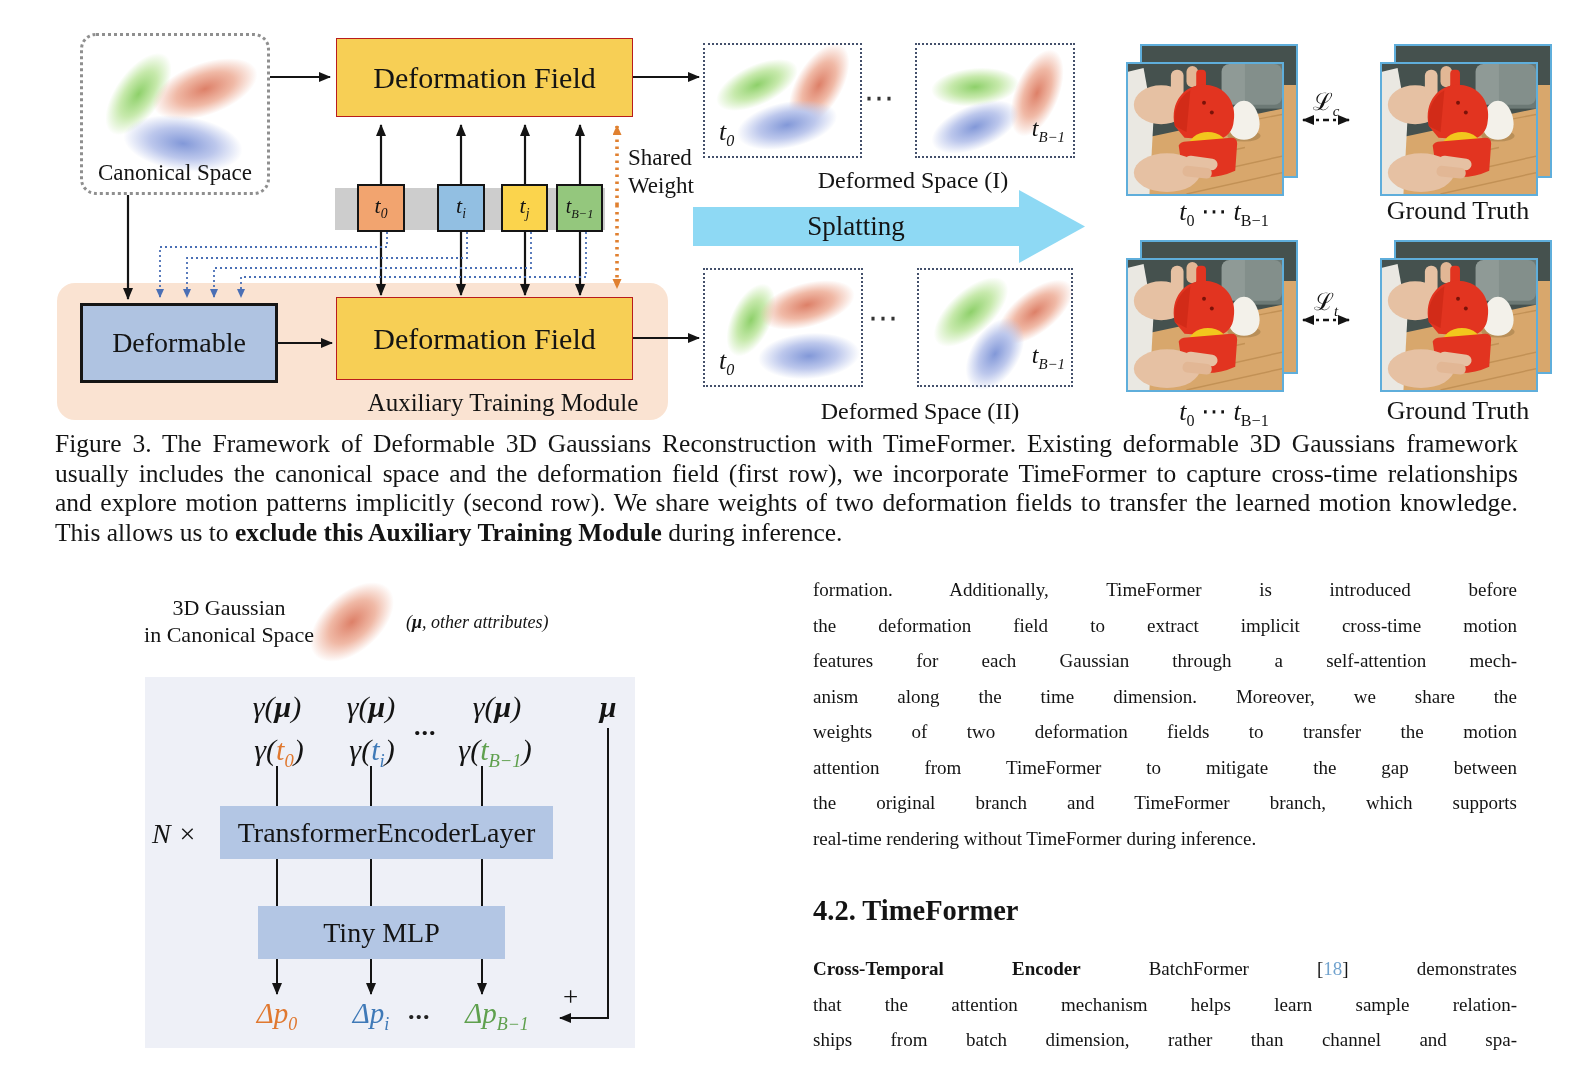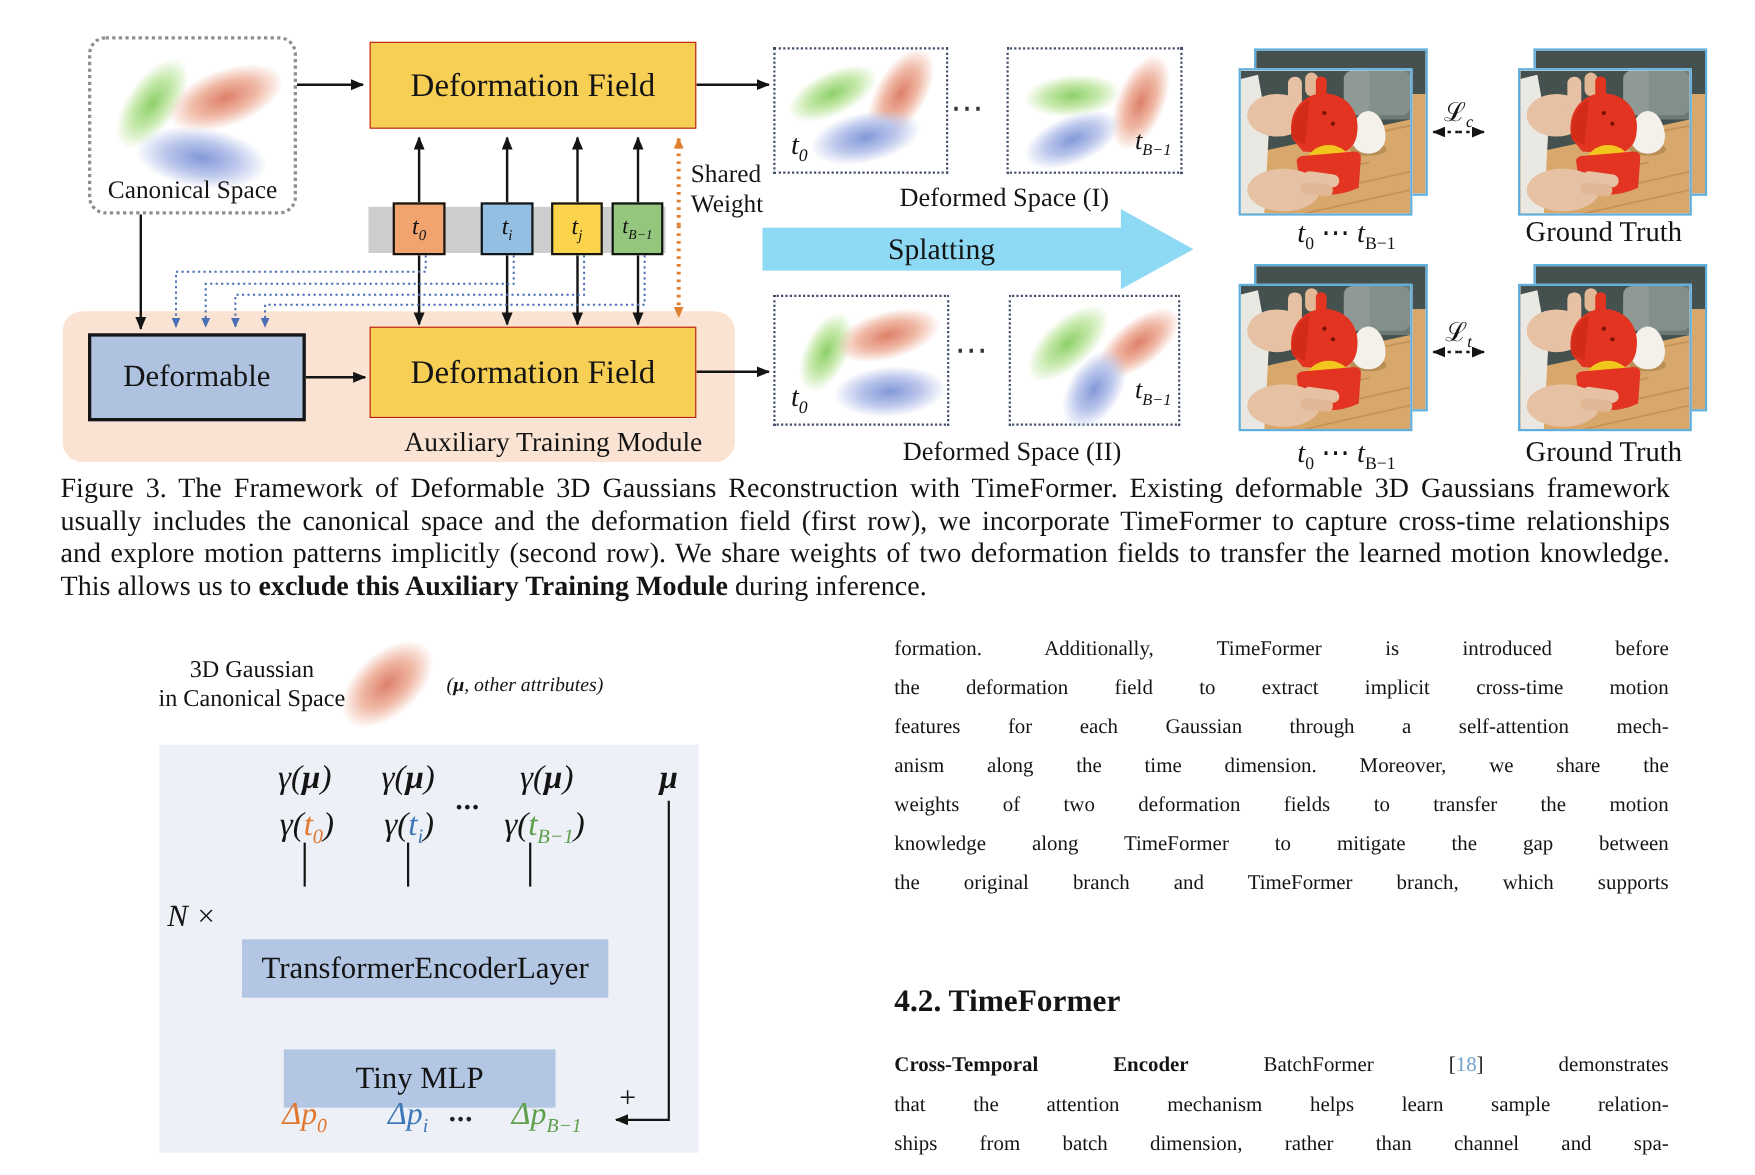--- a/index.html
+++ b/index.html
@@ -4,21 +4,21 @@
 <style>
   html,body{margin:0;padding:0;background:#fff;}
   .page{position:relative;width:1595px;height:1068px;background:#fff;overflow:hidden;
         font-family:"Liberation Serif","DejaVu Serif",serif;color:#141414;}
   .abs{position:absolute;box-sizing:border-box;}
   .z0{z-index:0}.z2{z-index:2}
   svg.connectors{position:absolute;left:0;top:0;z-index:1;pointer-events:none;}
   .box{position:absolute;display:flex;align-items:center;justify-content:center;box-sizing:border-box;z-index:2;}
   .yellowbox{background:#F7CF55;border:1px solid #b91c1c;}
   .bluebox{background:#AFC3E1;border:3px solid #151515;}
-  .flatblue{background:#B3C6E4;margin-top:48px;}
+  .flatblue{background:#B3C6E4;}
   .tbox{border:2px solid #151515;font-style:italic;font-size:22px;z-index:2;display:flex;align-items:center;justify-content:center;}
   .dotted-box{position:absolute;border:2px dotted #44506b;z-index:2;box-sizing:border-box;}
   .canonical{border:3px dotted #8f8f8f;border-radius:16px;}
   .g-ell{position:absolute;border-radius:50%;}
   .g-red{background:radial-gradient(closest-side,#dd8068 0%,#f0b9a6 55%,rgba(255,255,255,0) 100%);}
   .g-green{background:radial-gradient(closest-side,#8ed06a 0%,#c6e9ab 55%,rgba(255,255,255,0) 100%);}
   .g-blue{background:radial-gradient(closest-side,#8298d8 0%,#bcc7ec 55%,rgba(255,255,255,0) 100%);}
   .photo{position:absolute;box-sizing:border-box;border:2px solid #5FAEDB;background:#fff;z-index:2;overflow:hidden;}
   .photo-back{position:absolute;box-sizing:border-box;border:2px solid #5FAEDB;z-index:1;
               background:linear-gradient(180deg,#45514e 0%,#45514e 30%,#d8a76c 30%,#d8a76c 100%);}
@@ -376,22 +376,23 @@
   <div class="lbl center it tb1c" style="left:437px;top:997px;width:120px;font-size:29px;">
     <span>Δp</span><sub>B−1</sub></div>
   <div class="lbl" style="left:563px;top:982px;font-size:27px;">+</div>
 
   <div class="article" style="left:813px;top:572px;">
     <div class="jline">formation.  Additionally, TimeFormer is introduced before</div>
     <div class="jline">the deformation field to extract implicit cross-time motion</div>
     <div class="jline">features for each Gaussian through a self-attention mech-</div>
     <div class="jline">anism along the time dimension.  Moreover, we share the</div>
     <div class="jline">weights of two deformation fields to transfer the motion</div>
-    <div class="jline">knowledge along TimeFormer to mitigate the gap between</div>
+    <div class="jline">attention from TimeFormer to mitigate the gap between</div>
     <div class="jline">the original branch and TimeFormer branch, which supports</div>
+    <div>real-time rendering without TimeFormer during inference.</div>
   </div>
 
   <div class="article b" style="left:813px;top:893px;font-size:28.5px;">4.2. TimeFormer</div>
 
   <div class="article" style="left:813px;top:951px;">
     <div class="jline">
       <span class="b">Cross-Temporal Encoder</span><span> BatchFormer [</span><span class="cite">18</span><span>] demonstrates</span>
     </div>
     <div class="jline">that the attention mechanism helps learn sample relation-</div>
     <div class="jline">ships from batch dimension, rather than channel and spa-</div>

